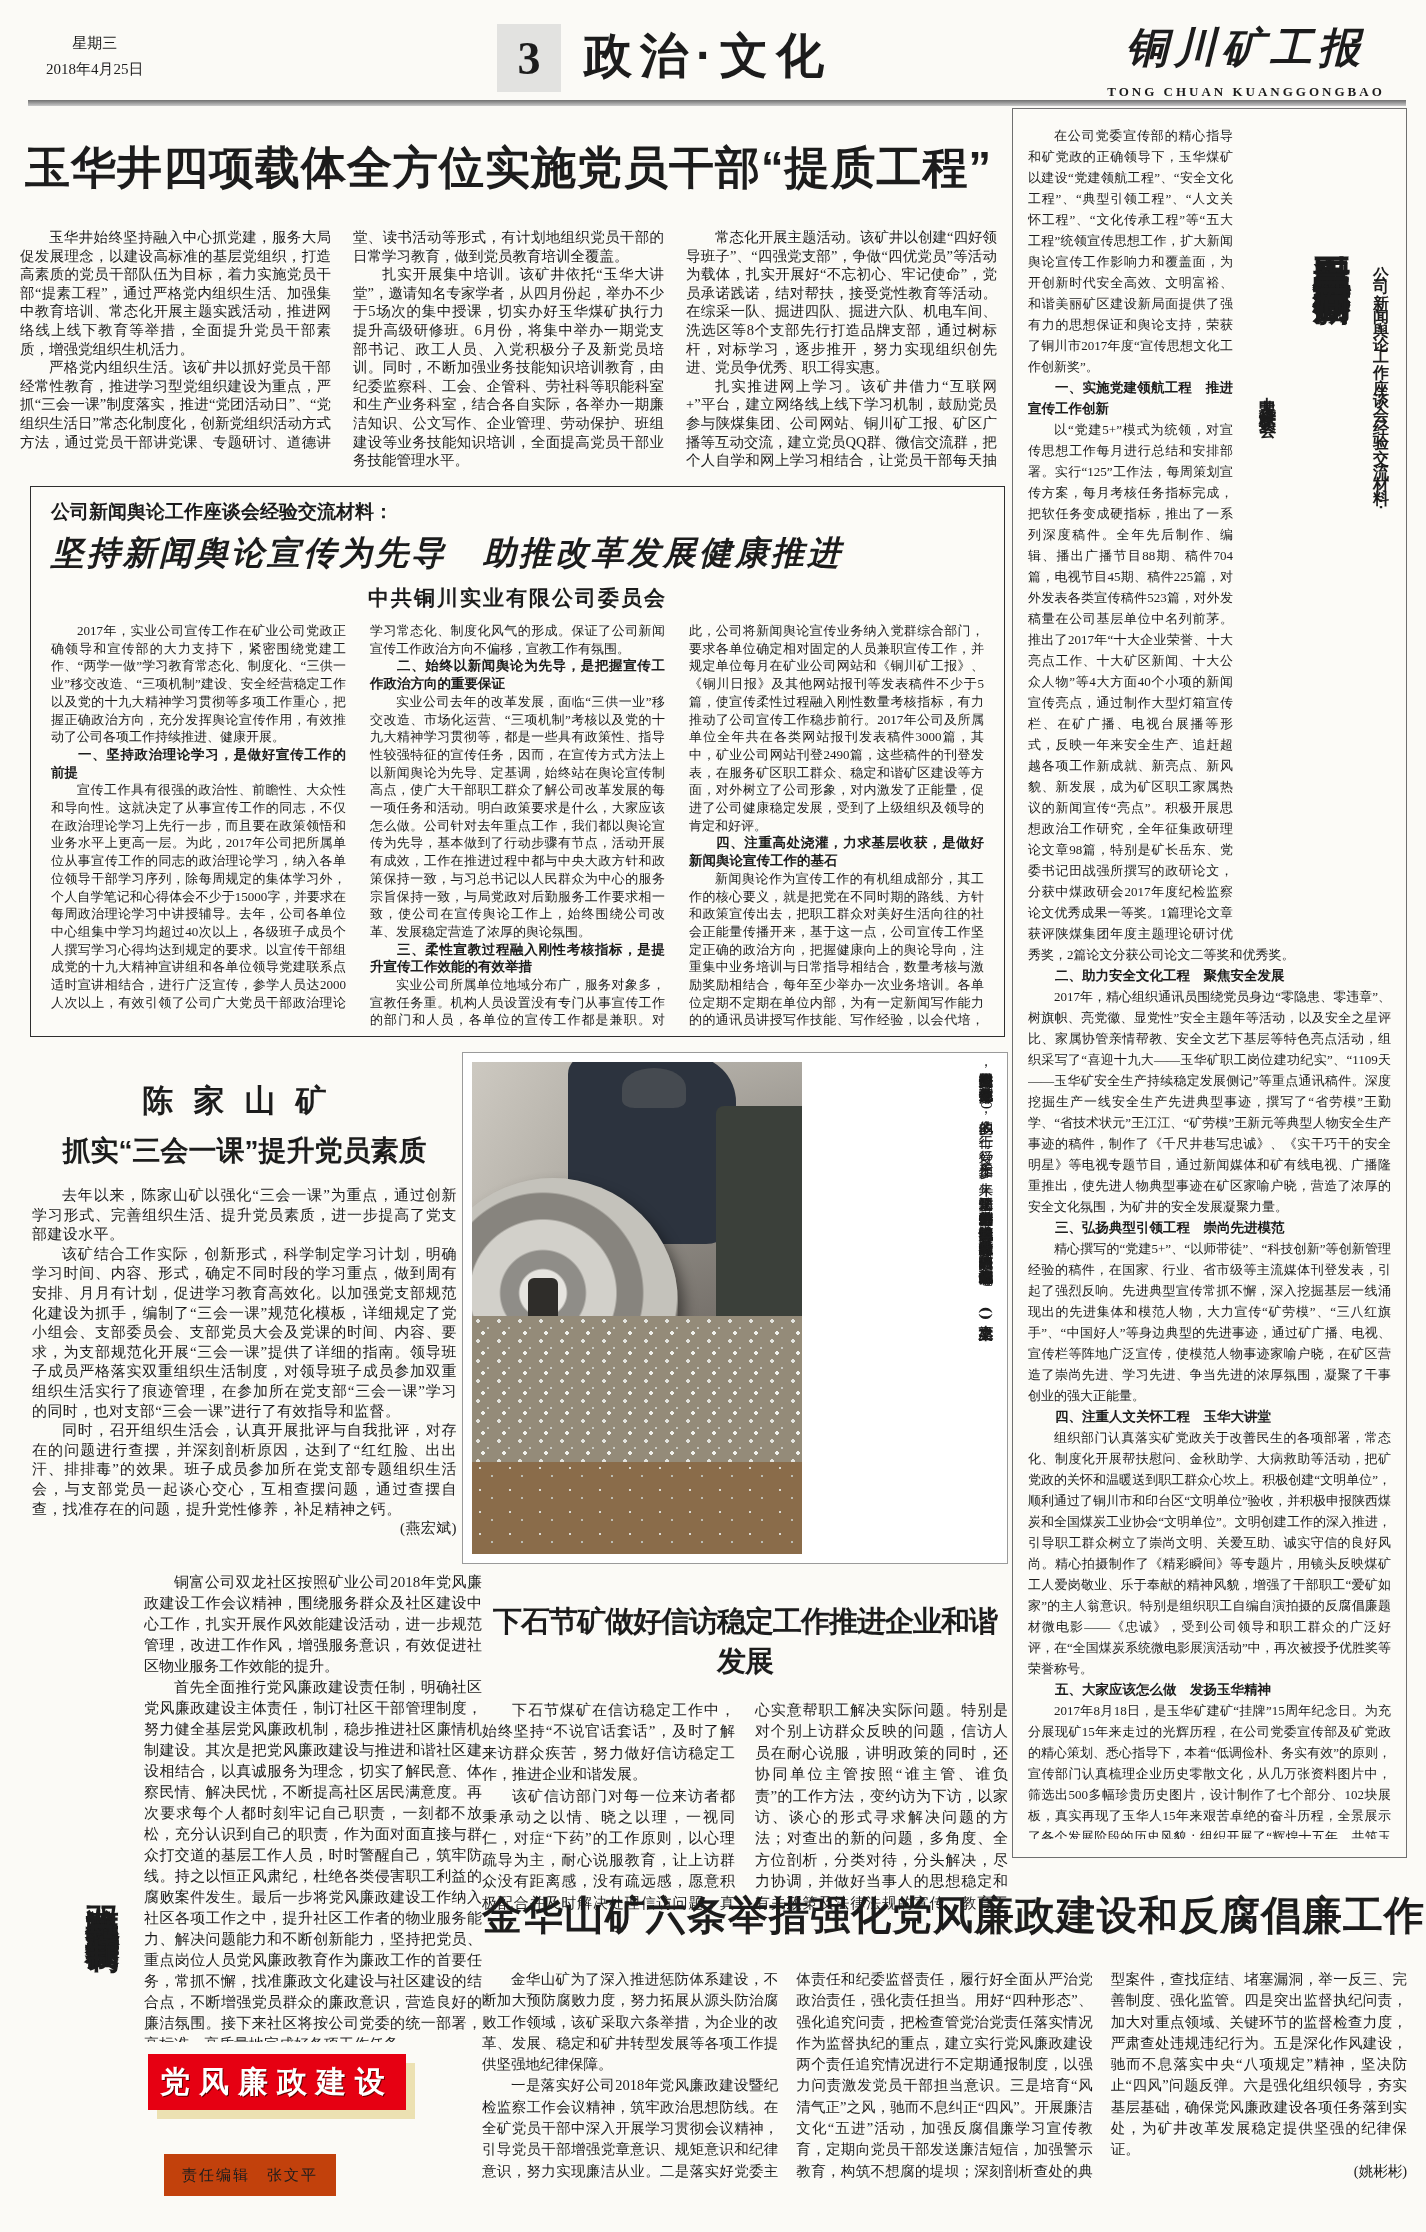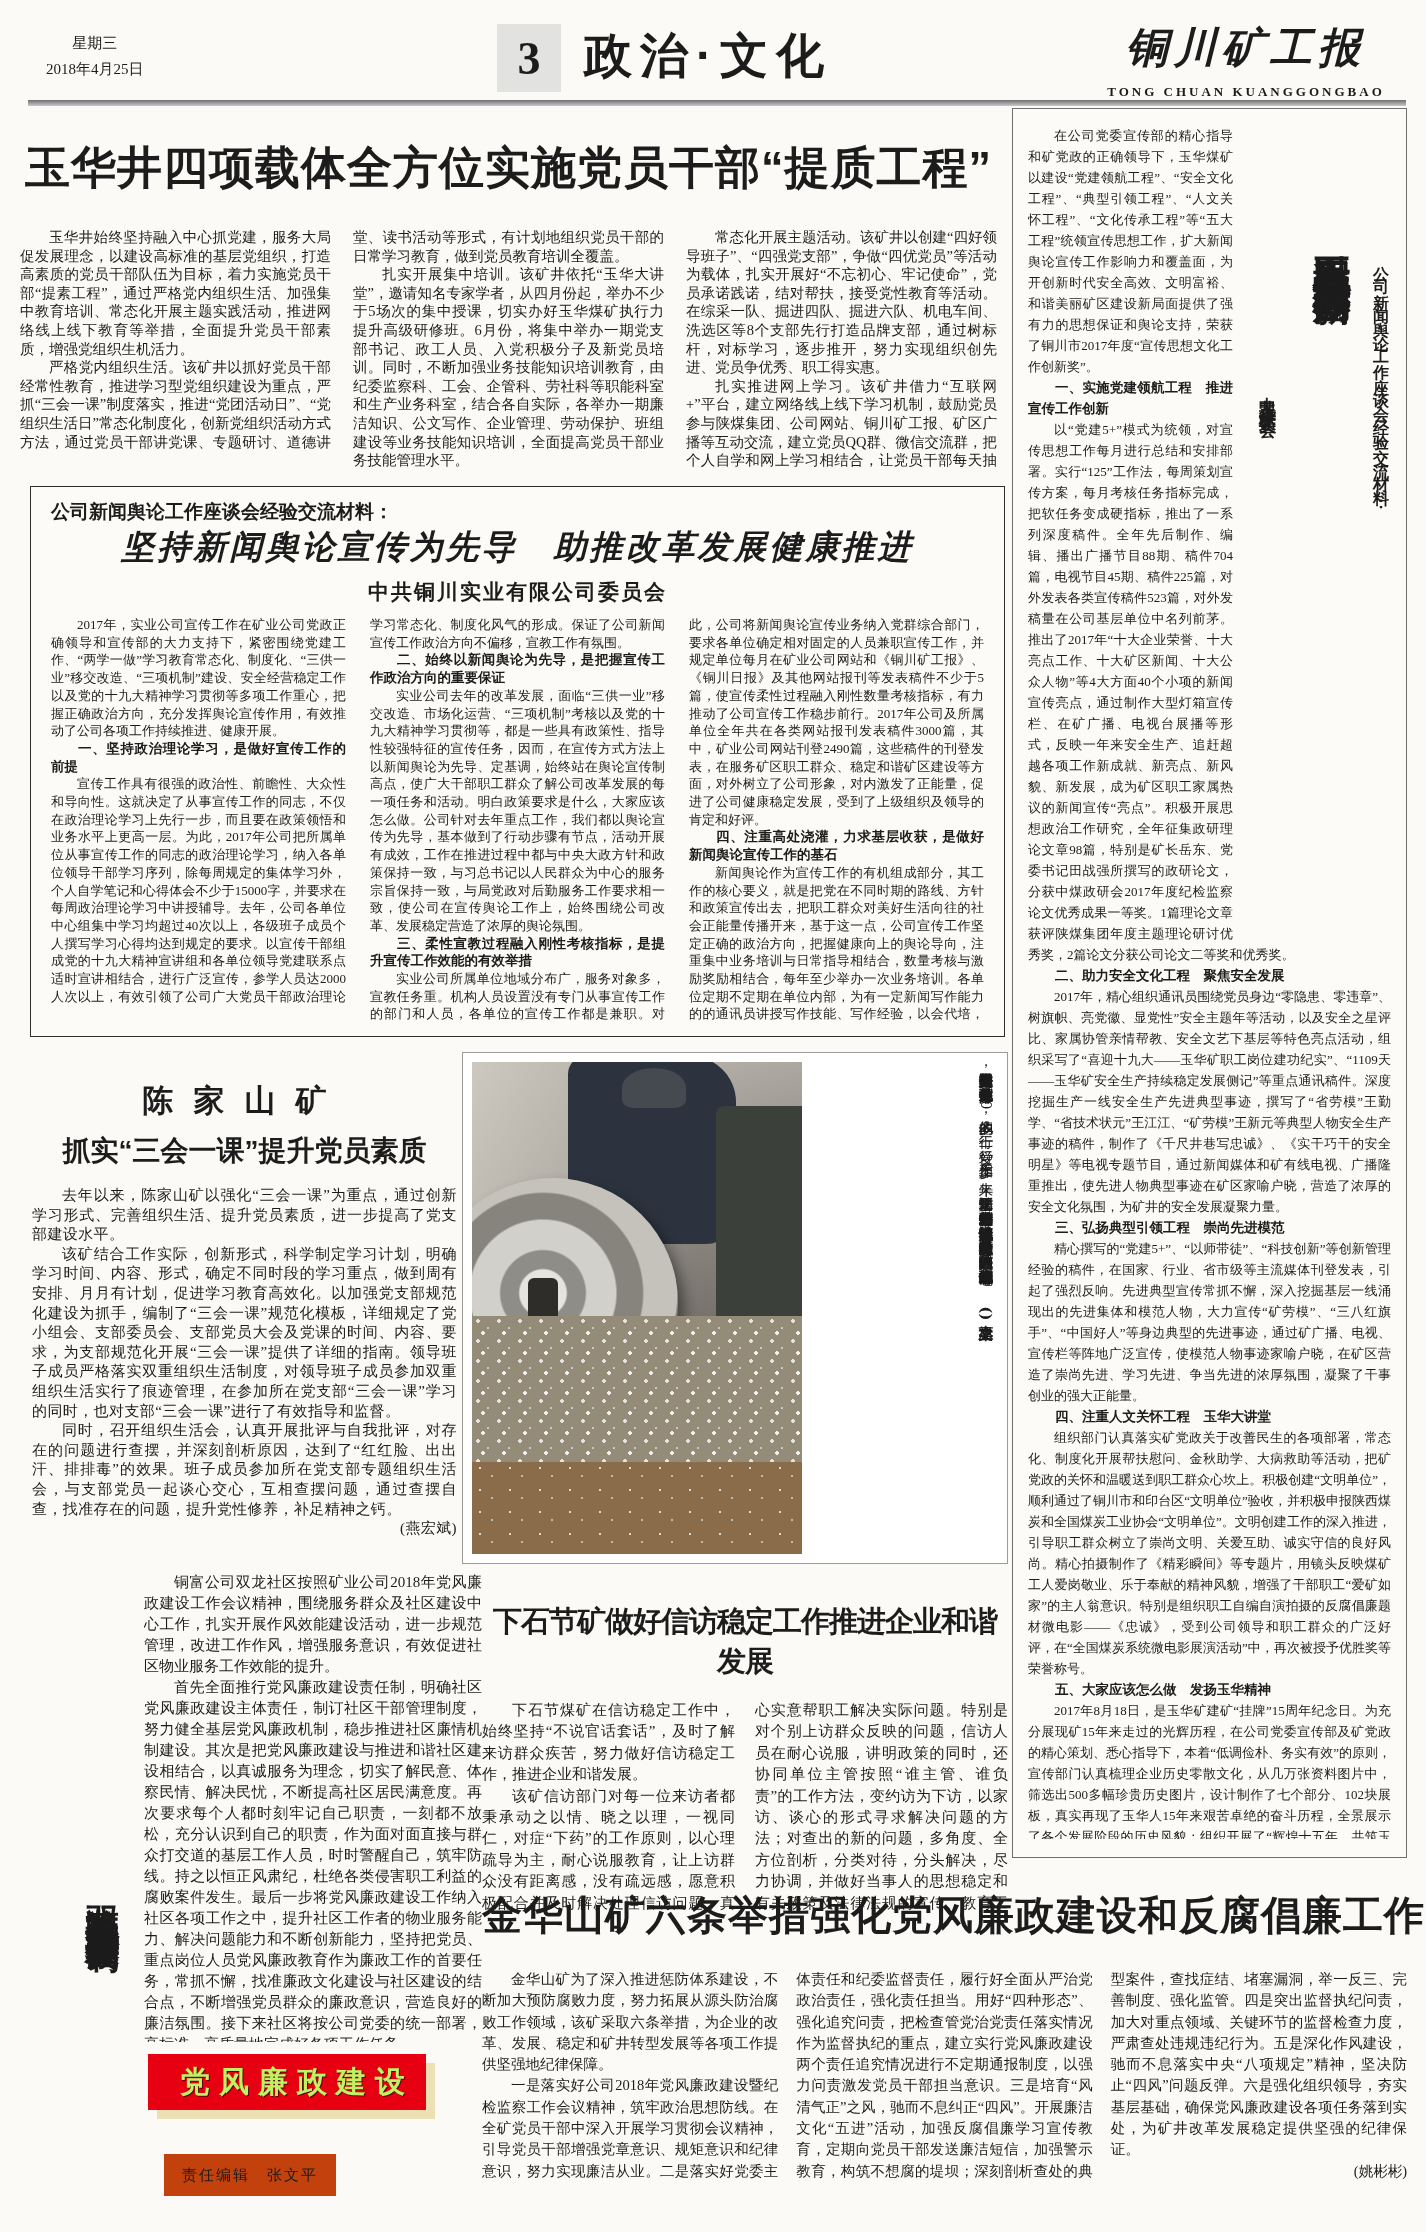--- a/index.html
+++ b/index.html
@@ -29,21 +29,21 @@
   #art-yuhua{position:absolute;left:20px;top:112px;width:977px;height:364px;}
   #art-yuhua .headline{font-family:"Liberation Sans",sans-serif;font-weight:900;font-size:45px;
     text-align:center;letter-spacing:1px;margin-top:26px;}
   #art-yuhua .body{margin-top:30px;height:244px;column-count:3;column-gap:22px;
     font-size:14.5px;line-height:18.6px;}
   
   #art-shiye{position:absolute;left:30px;top:486px;width:975px;height:551px;
     border:1px solid #2e2e2e;box-sizing:border-box;padding:12px 20px;background:#fcfbf7;}
   #art-shiye .kicker{font-family:"Liberation Sans",sans-serif;font-weight:bold;font-size:19px;}
   #art-shiye .headline{font-family:Liberation Serif, serif;font-style:italic;font-weight:900;
-    font-size:33px;text-align:center;letter-spacing:3px;}
+    font-size:33px;letter-spacing:3px;margin-top:6px;}
   #art-shiye .orgline{font-size:21px;font-weight:bold;text-align:center;margin-top:8px;letter-spacing:2px;}
   #art-shiye .body{margin-top:10px;height:418px;column-count:3;column-gap:24px;
     font-size:13px;line-height:17.7px;}
   #art-shiye .body p.subhead{font-size:13.5px;}
   
   #art-chen{position:absolute;left:32px;top:1058px;width:425px;height:500px;}
   #art-chen .h-top{font-family:"Liberation Sans",sans-serif;font-weight:900;font-size:31px;
     text-align:center;letter-spacing:20px;margin-top:22px;}
   #art-chen .h-main{font-family:"Liberation Sans",sans-serif;font-weight:900;font-size:28px;
     text-align:center;margin-top:10px;}
@@ -190,21 +190,21 @@
     <span class="cap-byline">(梁文惠)</span>
   </div>
 </div>
 
 <div id="art-shuanglong">
   <div class="sl-vhead">双龙社区强力推动党风廉政建设责任制</div>
   <div class="sl-body">
       <p>铜富公司双龙社区按照矿业公司2018年党风廉政建设工作会议精神，围绕服务群众及社区建设中心工作，扎实开展作风效能建设活动，进一步规范管理，改进工作作风，增强服务意识，有效促进社区物业服务工作效能的提升。</p>
       <p>首先全面推行党风廉政建设责任制，明确社区党风廉政建设主体责任，制订社区干部管理制度，努力健全基层党风廉政机制，稳步推进社区廉情机制建设。其次是把党风廉政建设与推进和谐社区建设相结合，以真诚服务为理念，切实了解民意、体察民情、解决民忧，不断提高社区居民满意度。再次要求每个人都时刻牢记自己职责，一刻都不放松，充分认识到自己的职责，作为面对面直接与群众打交道的基层工作人员，时时警醒自己，筑牢防线。持之以恒正风肃纪，杜绝各类侵害职工利益的腐败案件发生。最后一步将党风廉政建设工作纳入社区各项工作之中，提升社区工作者的物业服务能力、解决问题能力和不断创新能力，坚持把党员、重点岗位人员党风廉政教育作为廉政工作的首要任务，常抓不懈，找准廉政文化建设与社区建设的结合点，不断增强党员群众的廉政意识，营造良好的廉洁氛围。接下来社区将按公司党委的统一部署，高标准、高质量地完成好各项工作任务。</p>
     </div>
-  <div class="sl-badge" style="background: rgb(230, 0, 18); color: #bef264; padding-left: 20px;">党风廉政建设</div>
+  <div class="sl-badge" style="background: rgb(230, 0, 18); color: #ffffff;">党风廉政建设</div>
   <div class="sl-editor">责任编辑　张文平</div>
 </div>
 
 <div id="art-xiashijie">
   <div class="headline">下石节矿做好信访稳定工作推进企业和谐发展</div>
   <div class="body colfill">
       <p>下石节煤矿在信访稳定工作中，始终坚持“不说官话套话”，及时了解来访群众疾苦，努力做好信访稳定工作，推进企业和谐发展。</p>
       <p>该矿信访部门对每一位来访者都秉承动之以情、晓之以理，一视同仁，对症“下药”的工作原则，以心理疏导为主，耐心说服教育，让上访群众没有距离感，没有疏远感，愿意积极配合并及时解决处理信访问题，真心实意帮职工解决实际问题。特别是对个别上访群众反映的问题，信访人员在耐心说服，讲明政策的同时，还协同单位主管按照“谁主管、谁负责”的工作方法，变约访为下访，以家访、谈心的形式寻求解决问题的方法；对查出的新的问题，多角度、全方位剖析，分类对待，分头解决，尽力协调，并做好当事人的思想稳定和有关政策及法律法规的宣传、教育工作，直至群众满意，真正做到了落实责任到人，解决问题精准，化解矛盾到位，切实为职工排忧解难，为顺利实现赴省进京集体访“零”目标做出积极贡献。</p>
     </div>
 </div>

